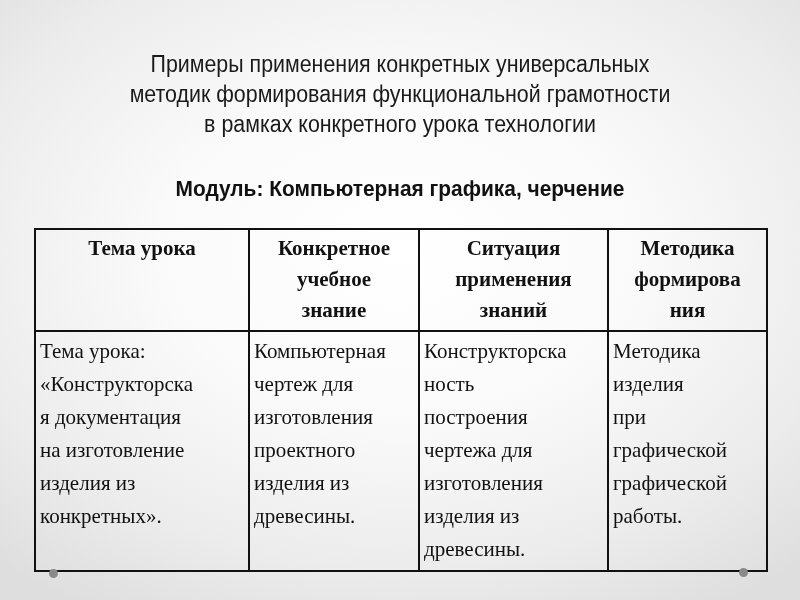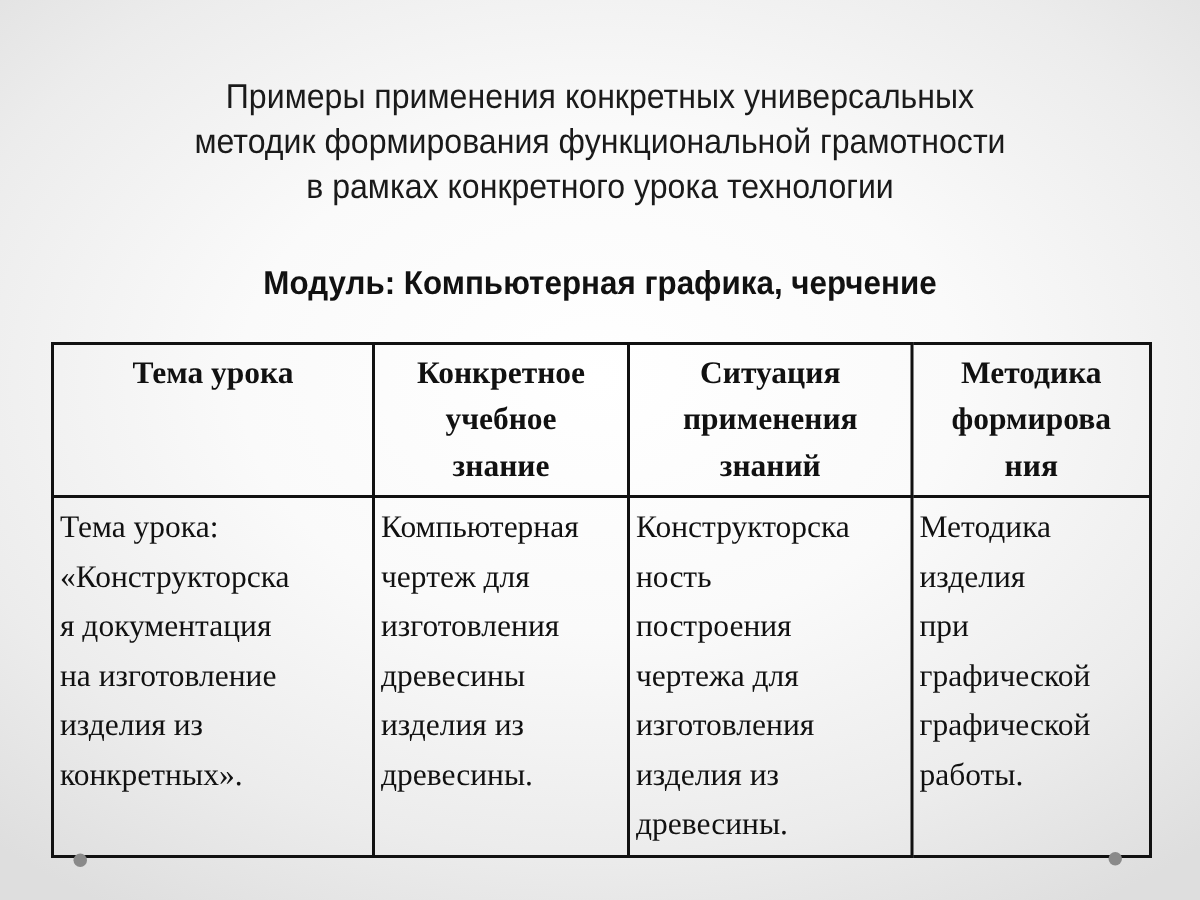--- a/index.html
+++ b/index.html
@@ -94,21 +94,21 @@
         <span class="line">«Конструкторска</span>
         <span class="line">я документация</span>
         <span class="line">на изготовление</span>
         <span class="line">изделия из</span>
         <span class="line">конкретных».</span>
       </td>
       <td>
         <span class="line">Компьютерная</span>
         <span class="line">чертеж для</span>
         <span class="line">изготовления</span>
-        <span class="line">древесины</span>
+        <span class="line">проектного</span>
         <span class="line">изделия из</span>
         <span class="line">древесины.</span>
       </td>
       <td>
         <span class="line">Конструкторска</span>
         <span class="line">ность</span>
         <span class="line">построения</span>
         <span class="line">чертежа для</span>
         <span class="line">изготовления</span>
         <span class="line">изделия из</span>

